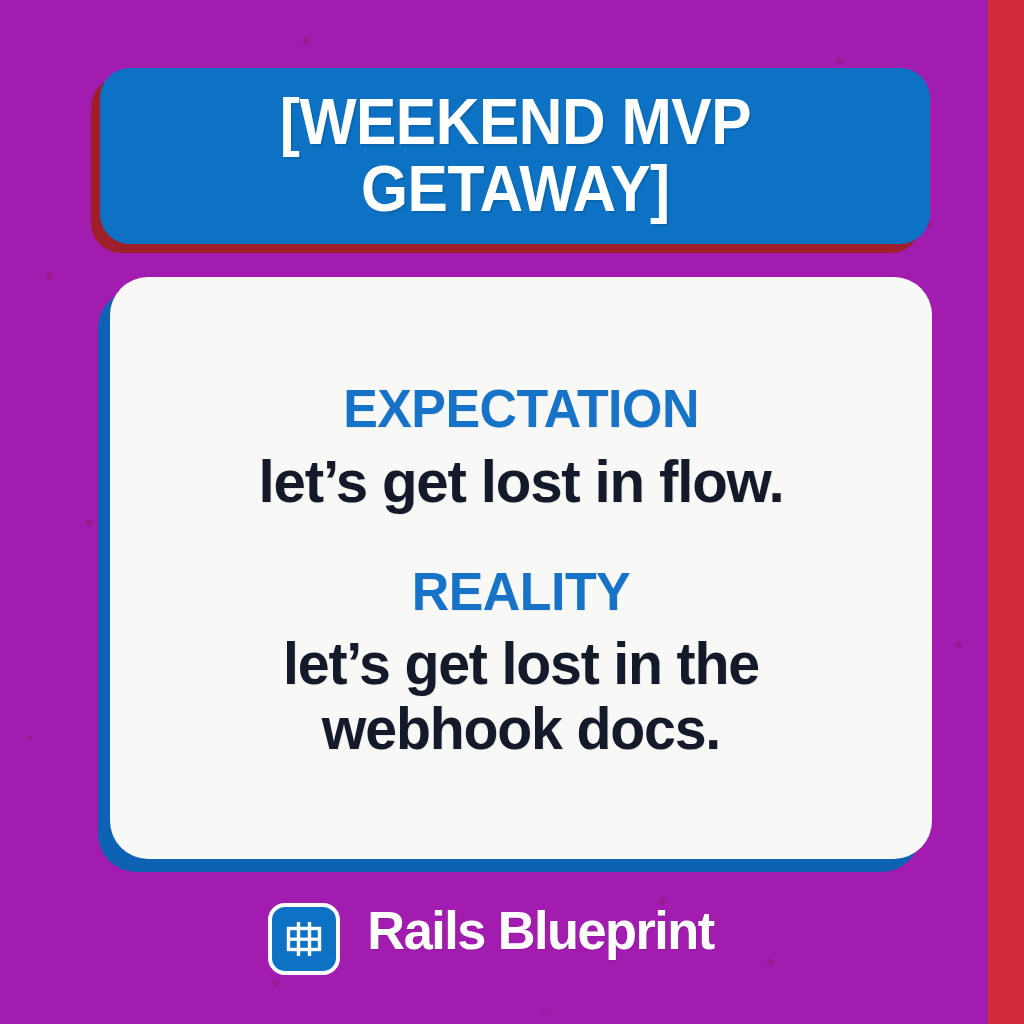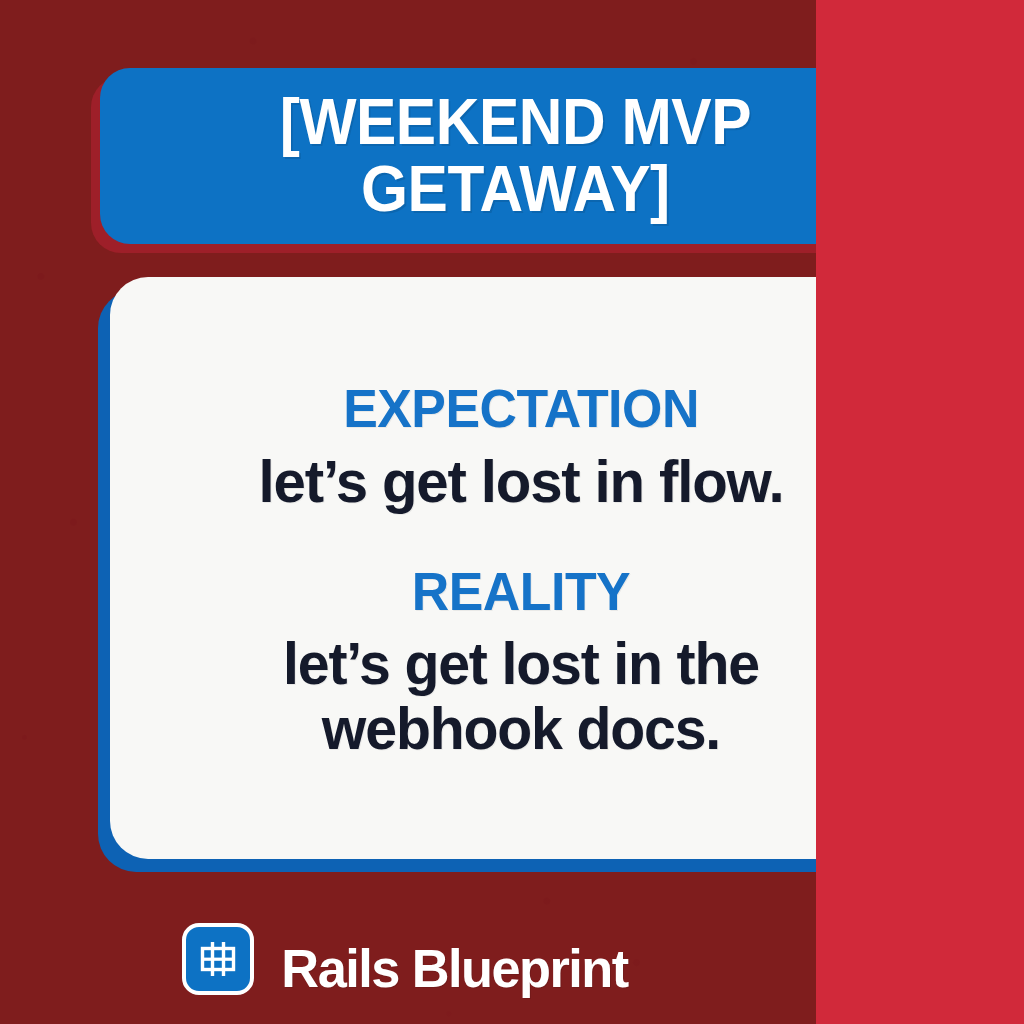--- a/index.html
+++ b/index.html
@@ -9,23 +9,23 @@
   body {
     width: 1024px;
     height: 1024px;
     overflow: hidden;
     font-family: "Liberation Sans", sans-serif;
     background: #D1293A;
   }
 
   #poster {
     position: relative;
-    width: 816px;
+    width: 988px;
     height: 1024px;
-    background-color: #7f1d1d;
+    background-color: #a21caf;
     overflow: hidden;
     text-decoration: underline;
   }
 
   
   #texture {
     position: absolute;
     inset: 0;
     pointer-events: none;
     opacity: 0.5;
@@ -127,21 +127,21 @@
   #reality-text { font-size: 59px; }
 
   
   #footer-brand {
     position: absolute;
     left: 0;
     right: 0;
     top: 903px;
     height: 92px;
     display: flex;
-    align-items: flex-end;
+    align-items: flex-start;
     justify-content: center;
     gap: 22px;
     z-index: 3;
   }
   #brand-logo-icon {
     width: 72px;
     height: 72px;
     border-radius: 17px;
     background: #0D72C4;
     border: 4px solid #FFFFFF;

